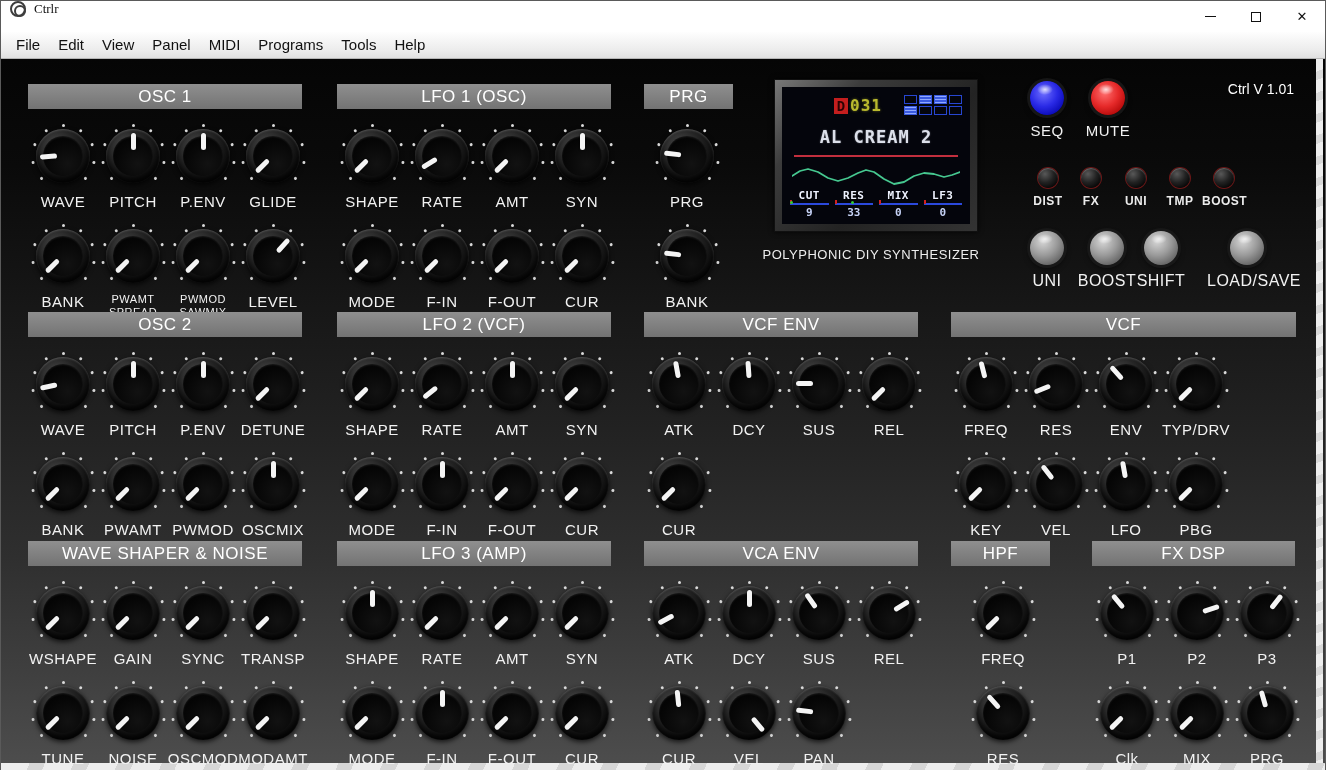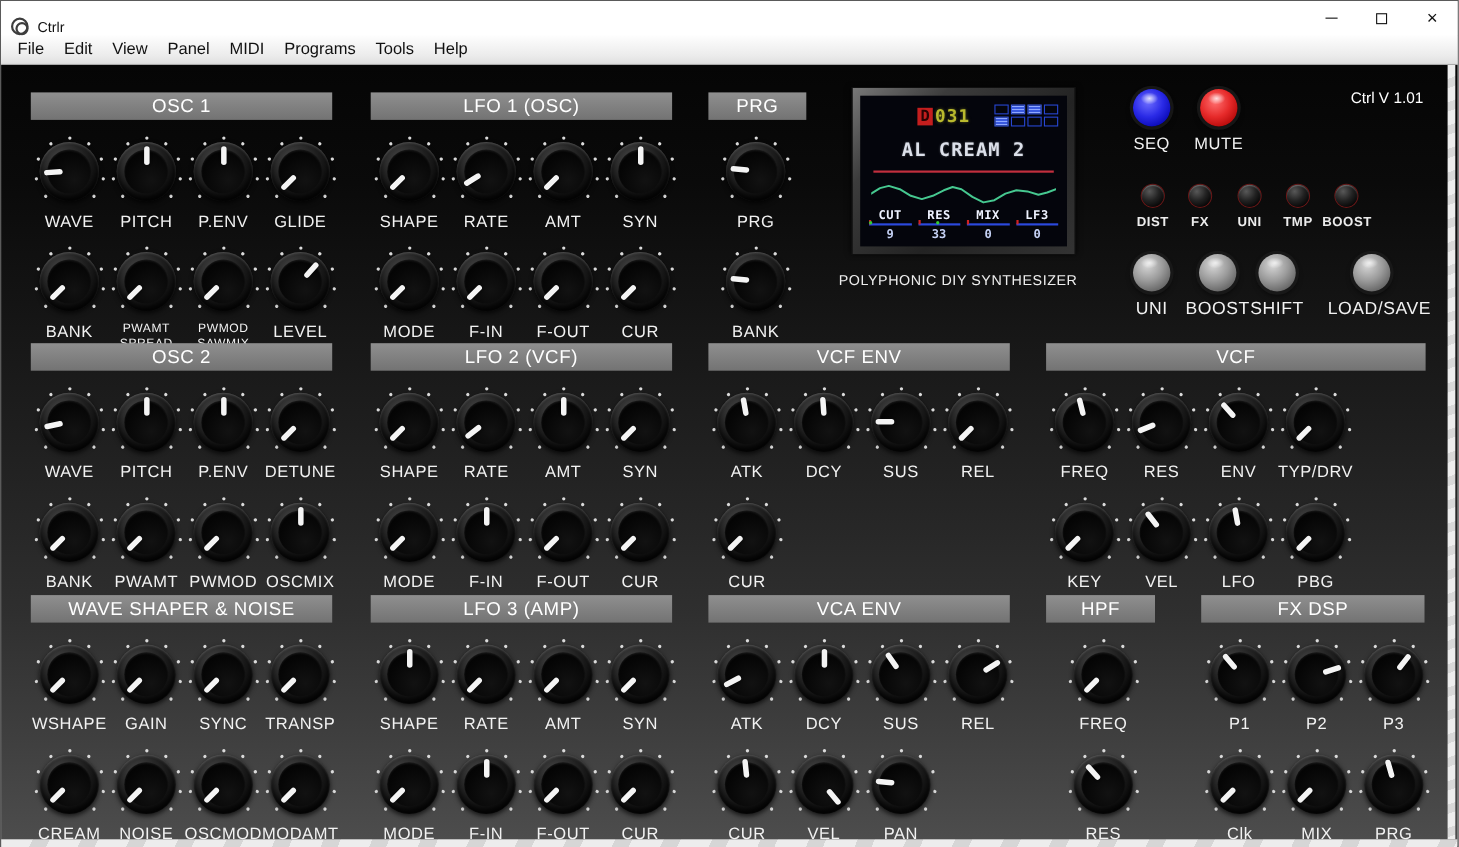--- a/index.html
+++ b/index.html
@@ -1,21 +1,21 @@
 <!DOCTYPE html>
 <html><head>
 <meta charset="utf-8">
 <style>
   * { margin:0; padding:0; box-sizing:border-box; }
   html,body { width:1326px; height:770px; overflow:hidden; background:#333; }
   .window { width:1326px; height:770px; border:1px solid #5a5a5a; background:#fff;
             font-family:"Liberation Sans", sans-serif; position:relative; }
 
   
-  .titlebar { height:31px; background:#fff; display:flex; align-items:flex-end; position:relative; }
+  .titlebar { height:31px; background:#fff; display:flex; align-items:flex-start; position:relative;font-family:Liberation Serif, serif; }
   .app-icon { width:16px; height:16px; border-radius:50%; border:2px solid #3d3d3d; margin-left:9px;
               position:relative; background:#fff; }
   .app-icon::after { content:''; position:absolute; left:2px; top:2px; width:8px; height:8px;
               border-radius:50%; border:2px solid #3d3d3d; }
   .title-text { margin-left:8px; font-size:13px; color:#111; }
   .controls { position:absolute; right:0; top:0; height:31px; display:flex; }
   .ctrl-btn { width:46px; height:31px; display:flex; align-items:center; justify-content:center;
               font-size:13px; color:#111; cursor:default; }
   .glyph-min { display:block; width:11px; height:0; border-top:1px solid #111; }
   .glyph-max { display:block; width:10px; height:10px; border:1px solid #111; }
@@ -1102,21 +1102,21 @@
               <span class="tick" style="transform: rotate(-67.5deg) translateY(-31px);"></span>
               <span class="tick" style="transform: rotate(-33.75deg) translateY(-31px);"></span>
               <span class="tick" style="transform: rotate(0deg) translateY(-31px);"></span>
               <span class="tick" style="transform: rotate(33.75deg) translateY(-31px);"></span>
               <span class="tick" style="transform: rotate(67.5deg) translateY(-31px);"></span>
               <span class="tick" style="transform: rotate(101.25deg) translateY(-31px);"></span>
               <span class="tick" style="transform: rotate(135deg) translateY(-31px);"></span>
               <div class="kbody"></div>
               <div class="kptr" style="transform: rotate(-135deg);"></div>
             </div>
-            <div class="klabel">CREAM</div>
+            <div class="klabel">TUNE</div>
           </div>
           <div class="kcell">
             <div class="knob">
               <span class="tick" style="transform: rotate(-135deg) translateY(-31px);"></span>
               <span class="tick" style="transform: rotate(-101.25deg) translateY(-31px);"></span>
               <span class="tick" style="transform: rotate(-67.5deg) translateY(-31px);"></span>
               <span class="tick" style="transform: rotate(-33.75deg) translateY(-31px);"></span>
               <span class="tick" style="transform: rotate(0deg) translateY(-31px);"></span>
               <span class="tick" style="transform: rotate(33.75deg) translateY(-31px);"></span>
               <span class="tick" style="transform: rotate(67.5deg) translateY(-31px);"></span>

